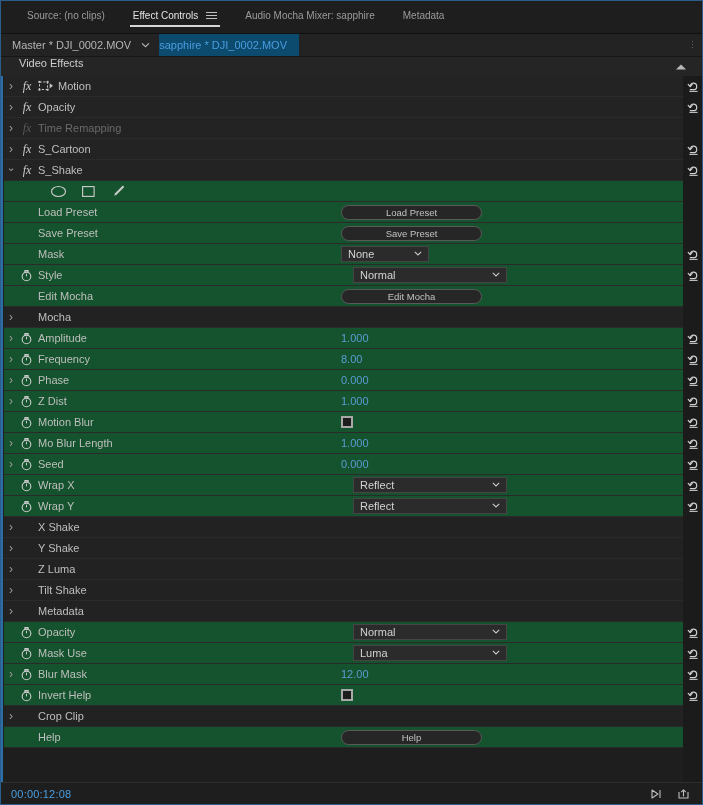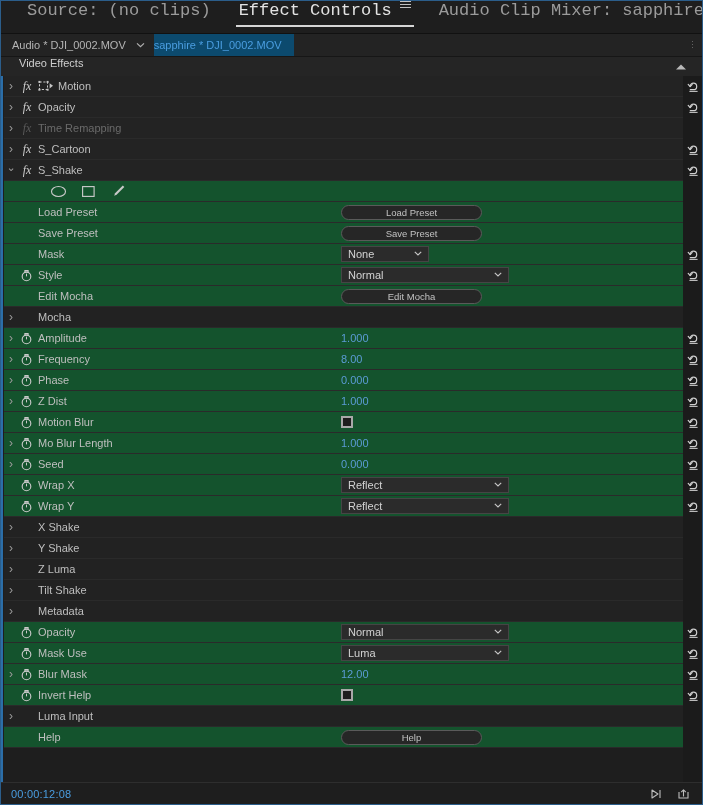--- a/index.html
+++ b/index.html
@@ -27,28 +27,27 @@
     display: flex;
     align-items: flex-start;
     padding-left: 12px;
     box-sizing: border-box;
     border-bottom: 1px solid #111;
     position: relative;
   }
   .tab {
     height: 28px;
     display: flex;
-    align-items: flex-start;
+    align-items: center;
     padding: 0 14px;
     color: #9b9b9b;
-    font-size: 17px;
+    font-size: 10px;
     cursor: default;
     position: relative;
     white-space: nowrap;
-    font-family: Liberation Mono, monospace;
   }
   .tab.active {
     color: #e3e3e3;
   }
   .tab.active::after {
     content: "";
     position: absolute;
     left: 11px;
     right: 11px;
     bottom: 2px;
@@ -267,21 +266,21 @@
     color: #d2d2d2;
     font-size: 11px;
     display: flex;
     align-items: center;
     padding: 0 6px;
     box-sizing: border-box;
     position: relative;
     cursor: default;
   }
   .select.w-sm { width: 88px; }
-  .select.w-lg { width: 168px; }
+  .select.w-lg { width: 154px; margin-left: 12px; }
   .select .chev {
     position: absolute;
     right: 7px;
     top: 50%;
     transform: translateY(-50%);
     width: 7px; height: 7px;
   }
   .select .chev svg { display: block; }
 
   .checkbox {
@@ -363,29 +362,29 @@
     </div>
     <div class="tab active">
       <span>Effect Controls</span>
       <span class="hamburger">
           <i></i>
           <i></i>
           <i></i>
         </span>
     </div>
     <div class="tab">
-      <span>Audio Clip Mixer: sapphire</span>
+      <span>Audio Mocha Mixer: sapphire</span>
     </div>
     <div class="tab">
       <span>Metadata</span>
     </div>
   </div>
 
   <div class="clipbar">
-    <span class="master">Audio * DJI_0002.MOV</span>
+    <span class="master">Master * DJI_0002.MOV</span>
     <span class="caret">
       <svg width="9" height="6" viewBox="0 0 9 6">
           <path d="M1 1.4 L4.5 4.7 L8 1.4" fill="none" stroke="#b0b0b0" stroke-width="1.2"></path>
         </svg>
     </span>
     <span class="selwrap">
       <span class="sel">sapphire * DJI_0002.MOV</span>
     </span>
     <span class="grip"></span>
   </div>
@@ -892,21 +891,21 @@
             <svg width="13" height="13" viewBox="0 0 13 13">
               <path d="M3.1 6.4 A3.3 3.3 0 1 1 6.4 9.7 L3.3 9.7" fill="none" stroke="#cfcfcf" stroke-width="1.2" stroke-linecap="round"></path>
               <path d="M1.2 4.4 L3.2 6.6 L5.2 4.4" fill="none" stroke="#cfcfcf" stroke-width="1.2" stroke-linecap="round" stroke-linejoin="round"></path>
               <path d="M2.4 11.4 h8.2" stroke="#cfcfcf" stroke-width="1"></path>
             </svg>
           </span>
         </div>
         <div class="row group">
           <span class="disclosure" style="font-size: 12px;">›</span>
           <span class="spacer17"></span>
-          <span class="label">Luma Input</span>
+          <span class="label">Crop Clip</span>
           <span class="valcol"></span>
         </div>
         <div class="row plain">
           <span class="spacer14"></span>
           <span class="spacer17"></span>
           <span class="label">Help</span>
           <span class="valcol">
             <span class="btn">
               <span>Help</span>
             </span>

